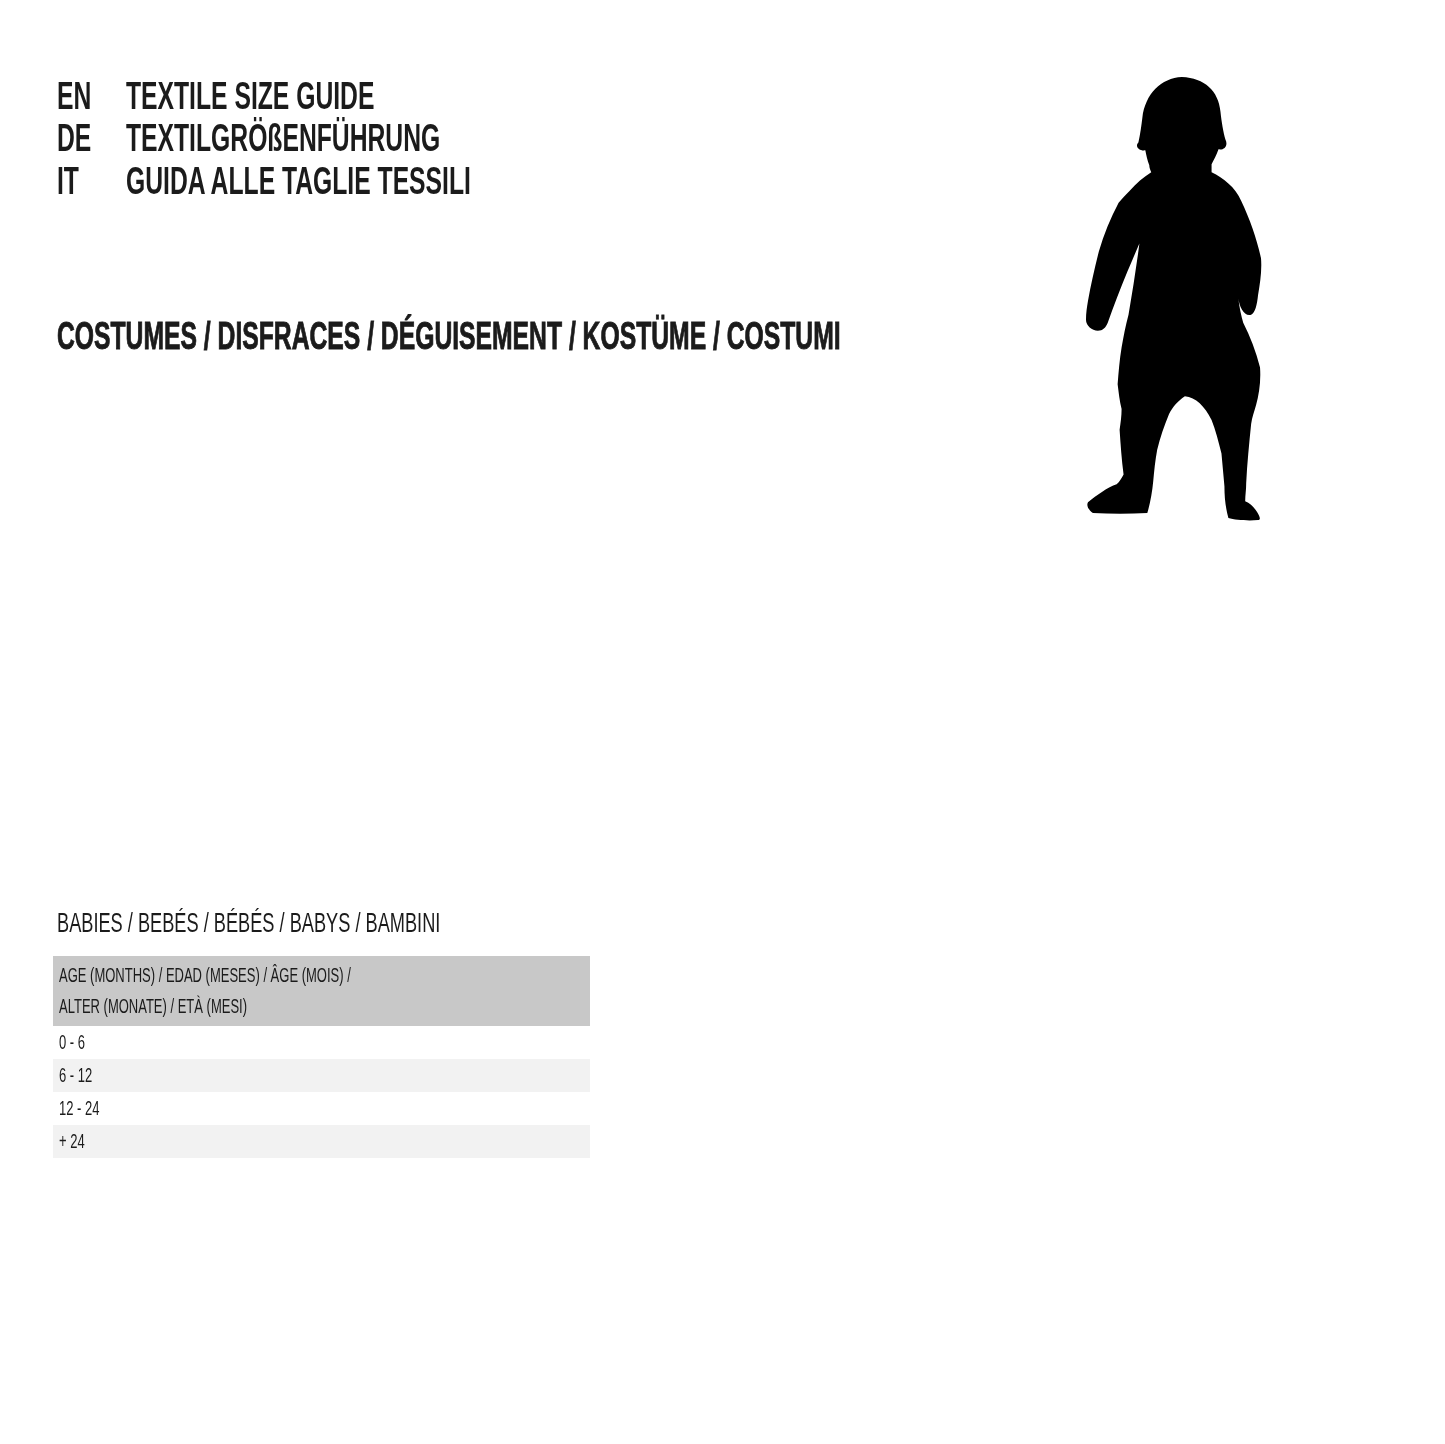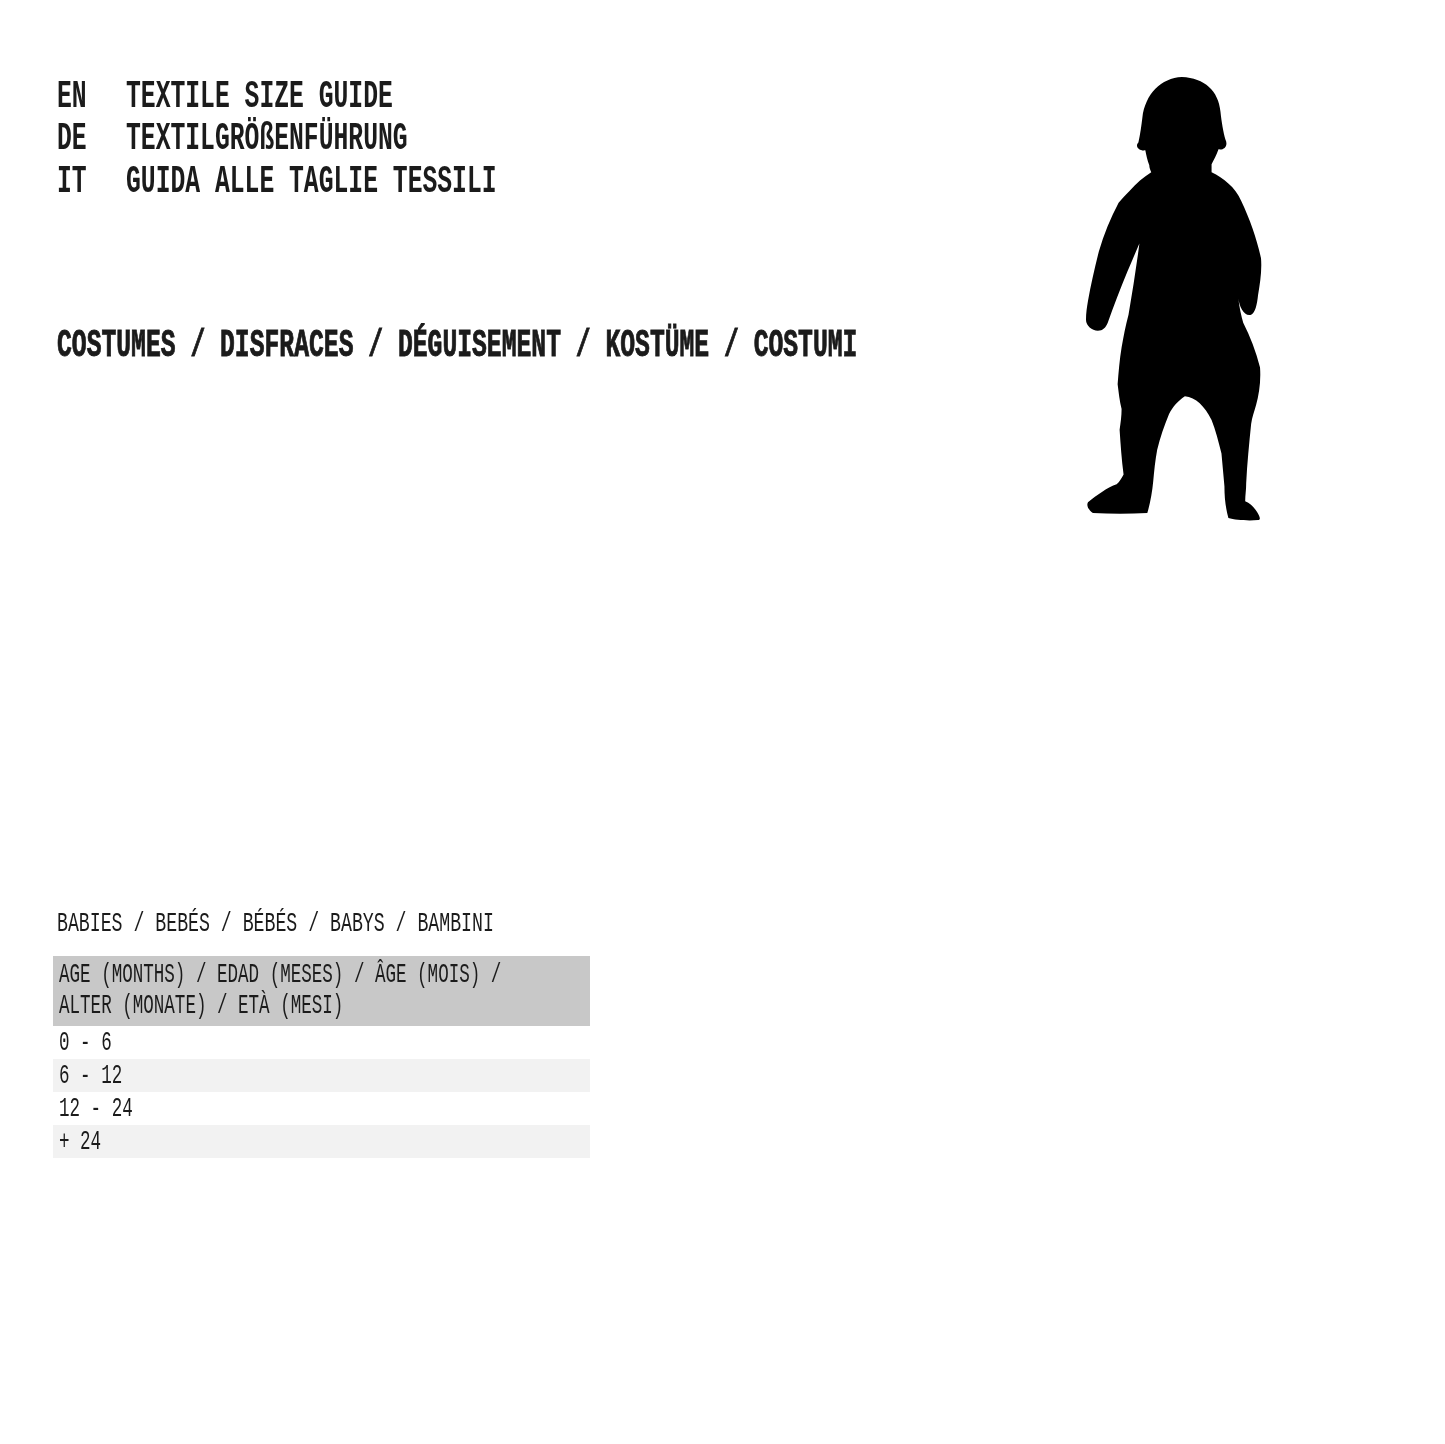--- a/index.html
+++ b/index.html
@@ -1,41 +1,41 @@
 <!DOCTYPE html>
 <html style="--page-bg: #ffffff; --text: #1b1b1b; --figure: #000000; --header-bg: #c8c8c8; --alt-row-bg: #f2f2f2;"><head>
 <meta charset="utf-8">
 <style>
   html,body{margin:0;padding:0;background:#fff;}
   .page{
     position:relative;width:1445px;height:1444px;
     background:var(--page-bg,#ffffff);
     color:var(--text,#1b1b1b);
-    font-family:Liberation Mono, monospace;
+    font-family:Liberation Sans, sans-serif;
     overflow:hidden;
   }
   
   .cond{
     display:inline-block;
     transform:scaleX(0.65);
     transform-origin:0 50%;
     white-space:nowrap;
   }
   
   .lang-list{position:absolute;left:57px;top:75px;}
   .lang-row{display:flex;align-items:center;height:42.5px;font-weight:700;font-size:38px;}
   .lang-code{flex:0 0 69px;width:69px;}
   
-  .category{position:absolute;left:57px;top:324px;height:42px;display:flex;align-items:center;margin:0;font-size:38px;font-weight:700;}
+  .category{position:absolute;left:57px;top:315px;height:42px;display:flex;align-items:center;margin:0;font-size:38px;font-weight:700;}
   .category .cond{-webkit-text-stroke:0.9px currentColor;}
   
   .baby{position:absolute;left:1085px;top:77px;width:178px;height:446px;}
   
   .section-title{position:absolute;left:57px;top:904px;height:38px;display:flex;align-items:center;margin:0;font-size:28px;font-weight:400;}
-  .size-table{position:absolute;left:53px;top:956px;width:537px;font-size:27px;font-weight:400;}
+  .size-table{position:absolute;left:53px;top:956px;width:537px;font-size:20px;font-weight:400;}
   .thead{background:var(--header-bg,#c8c8c8);padding:4px 0 4px 6px;}
   .hline{display:block;transform:scaleX(0.65);transform-origin:0 50%;white-space:nowrap;line-height:31px;}
   .trow{display:flex;align-items:center;height:33px;padding-left:6px;background:transparent;}
   .trow.alt{background:var(--alt-row-bg,#f2f2f2);}
 </style>
 </head>
 <body>
 
 <div class="page">
 

